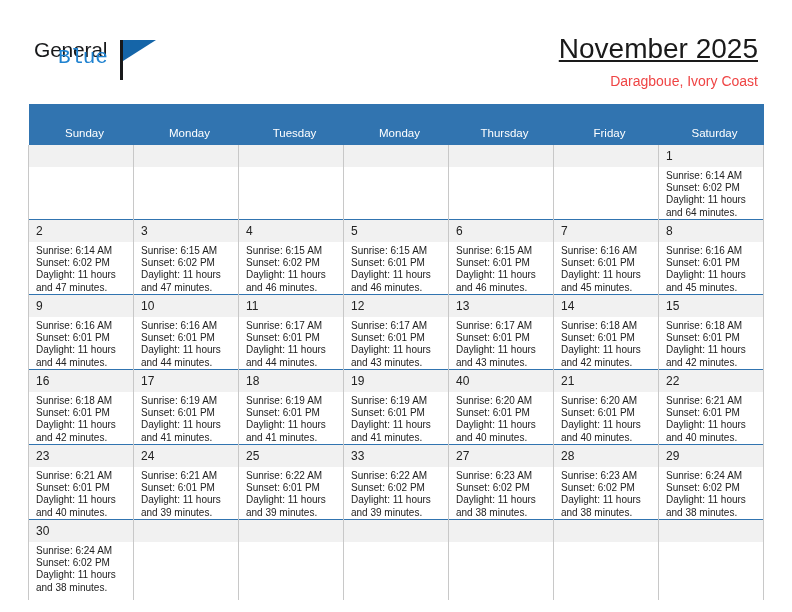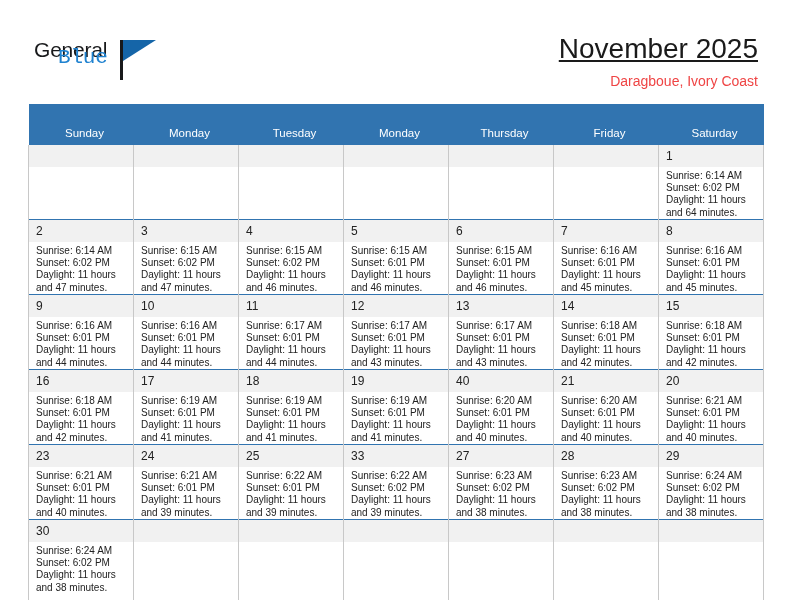--- a/index.html
+++ b/index.html
@@ -407,21 +407,21 @@
           <td class="">
             <div class="daynum">21</div>
             <div class="cell-body">
               <div>Sunrise: 6:20 AM</div>
               <div>Sunset: 6:01 PM</div>
               <div>Daylight: 11 hours</div>
               <div>and 40 minutes.</div>
             </div>
           </td>
           <td class="">
-            <div class="daynum">20</div>
+            <div class="daynum">22</div>
             <div class="cell-body">
               <div>Sunrise: 6:21 AM</div>
               <div>Sunset: 6:01 PM</div>
               <div>Daylight: 11 hours</div>
               <div>and 40 minutes.</div>
             </div>
           </td>
         </tr>
         <tr class="week-row">
           <td class="">

